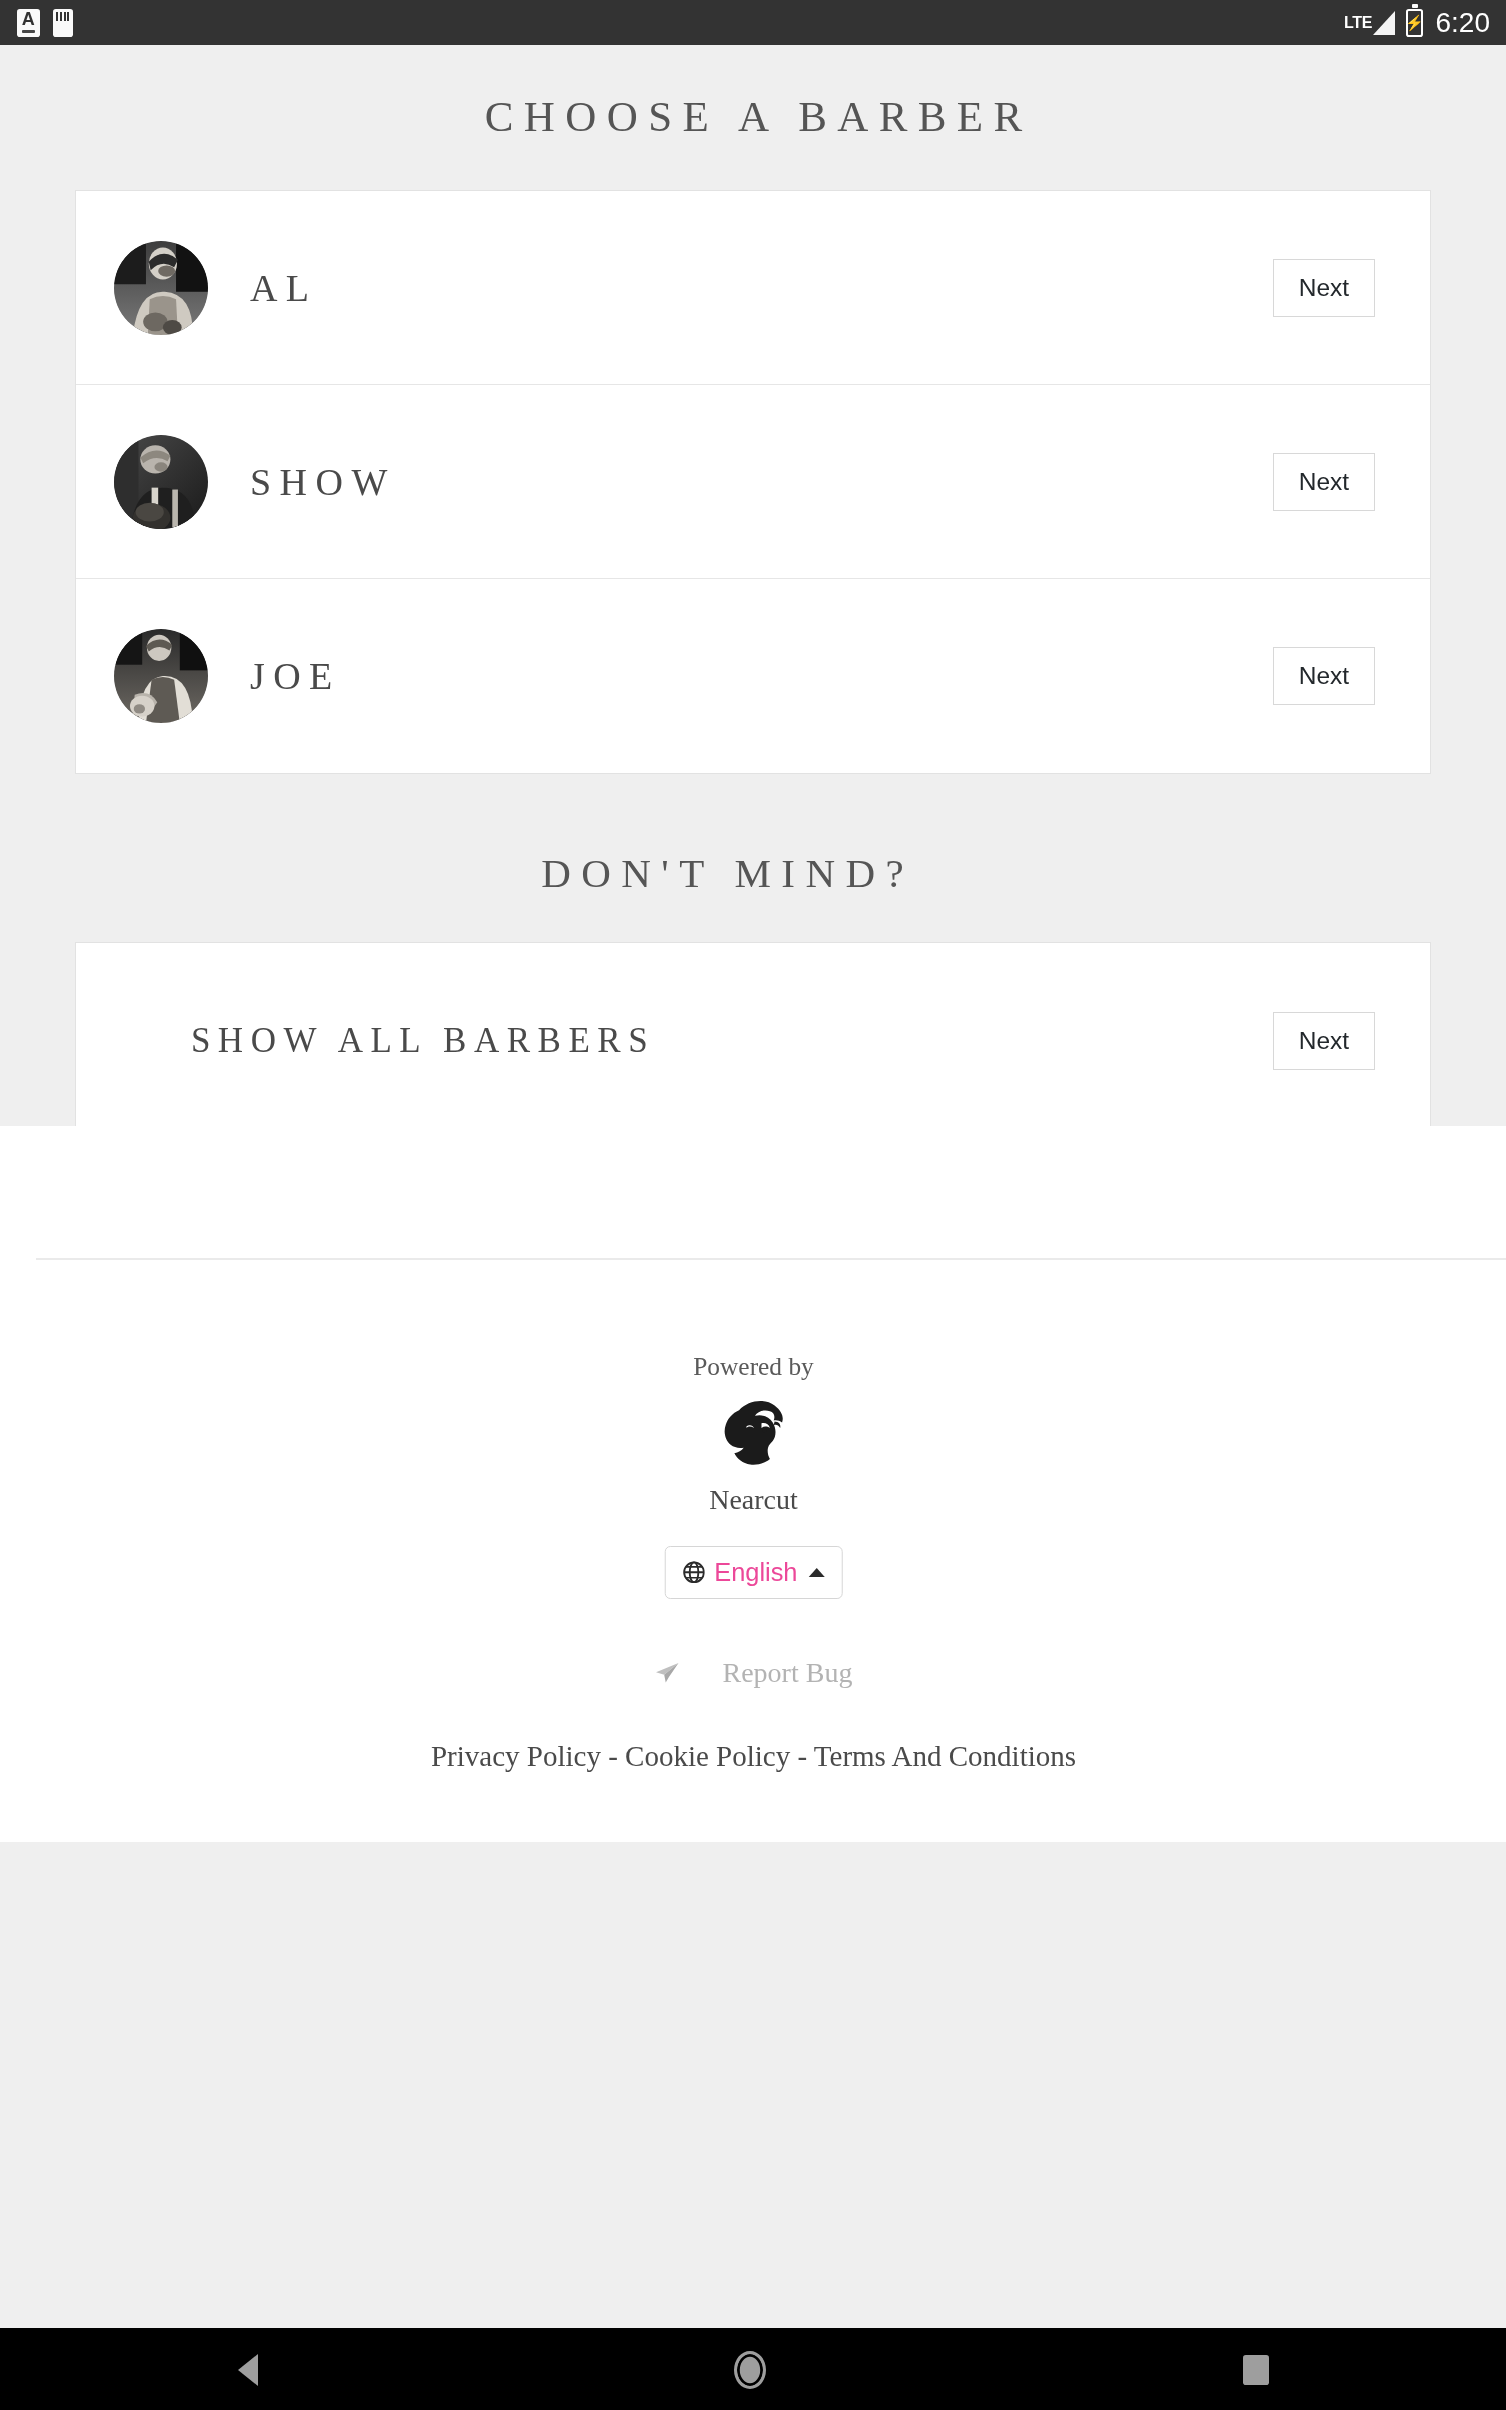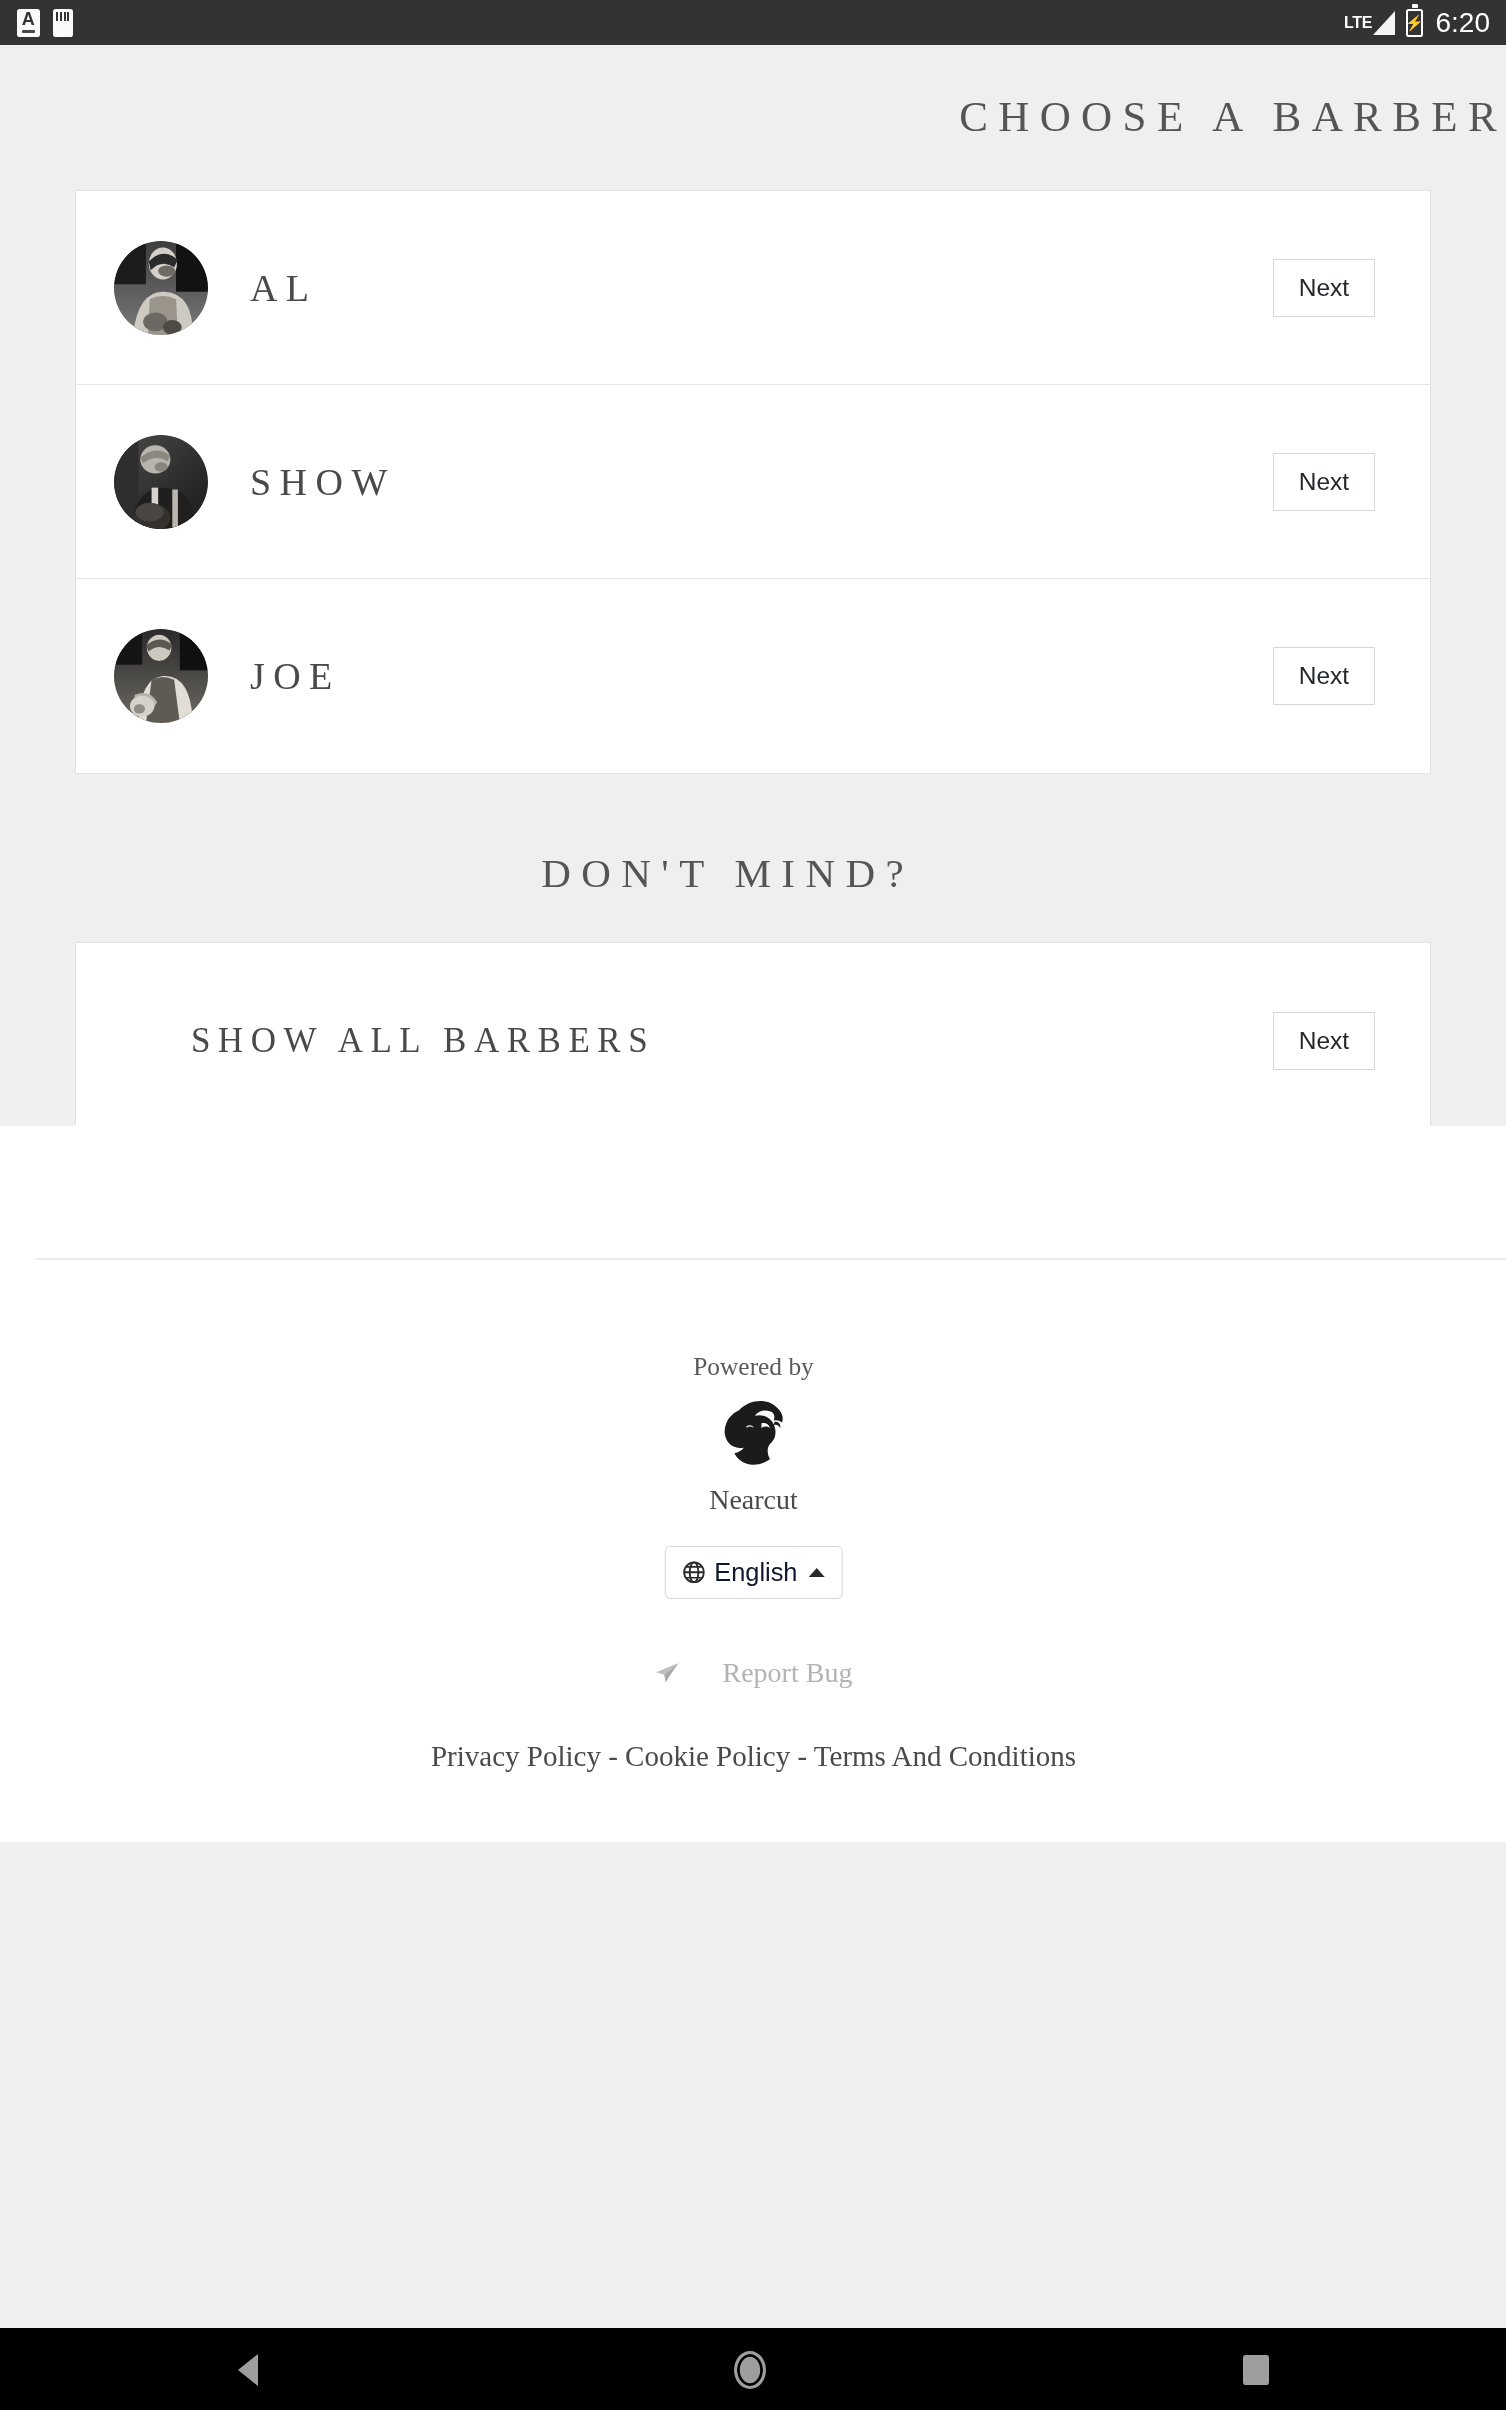--- a/index.html
+++ b/index.html
@@ -117,21 +117,21 @@
     font-family: "Liberation Sans", sans-serif;
     letter-spacing: 0px;
     margin-left: 7.5px;
   }
 
   
   .page-title {
     position: absolute;
     top: 92px; left: 0;
     width: 1507px;
-    text-align: right;
+    text-align: center;
     font-family: "Liberation Serif", serif;
     font-size: 43px;
     letter-spacing: 10.4px;
     color: #555555;
     font-weight: 400;
     text-indent: 10.4px;
   }
 
   
   .card {
@@ -269,21 +269,21 @@
     background: #ffffff;
     display: flex;
     align-items: center;
     gap: 9.4px;
     cursor: pointer;
   }
   .globe-ic { width: 22.6px; height: 22.6px; display: block; }
   .lang-label {
     font-family: "Liberation Sans", sans-serif;
     font-size: 25.4px;
-    color: #0f172a;
+    color: #ec4899;
   }
   .caret-up {
     width: 0; height: 0;
     border-left: 8.5px solid transparent;
     border-right: 8.5px solid transparent;
     border-bottom: 9.4px solid #2b2b2b;
     margin-left: 1.9px;
   }
 
   .report-bug {

